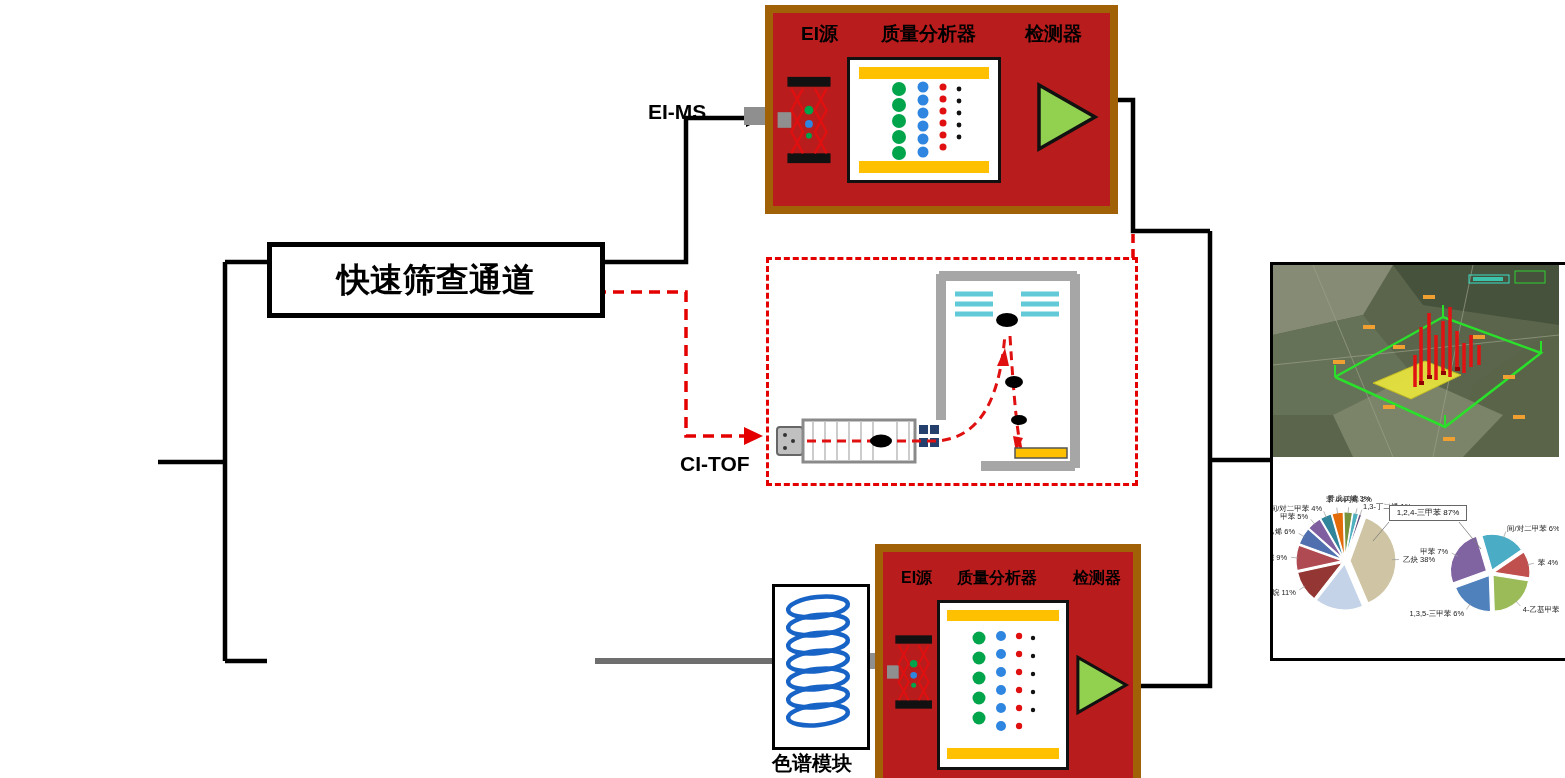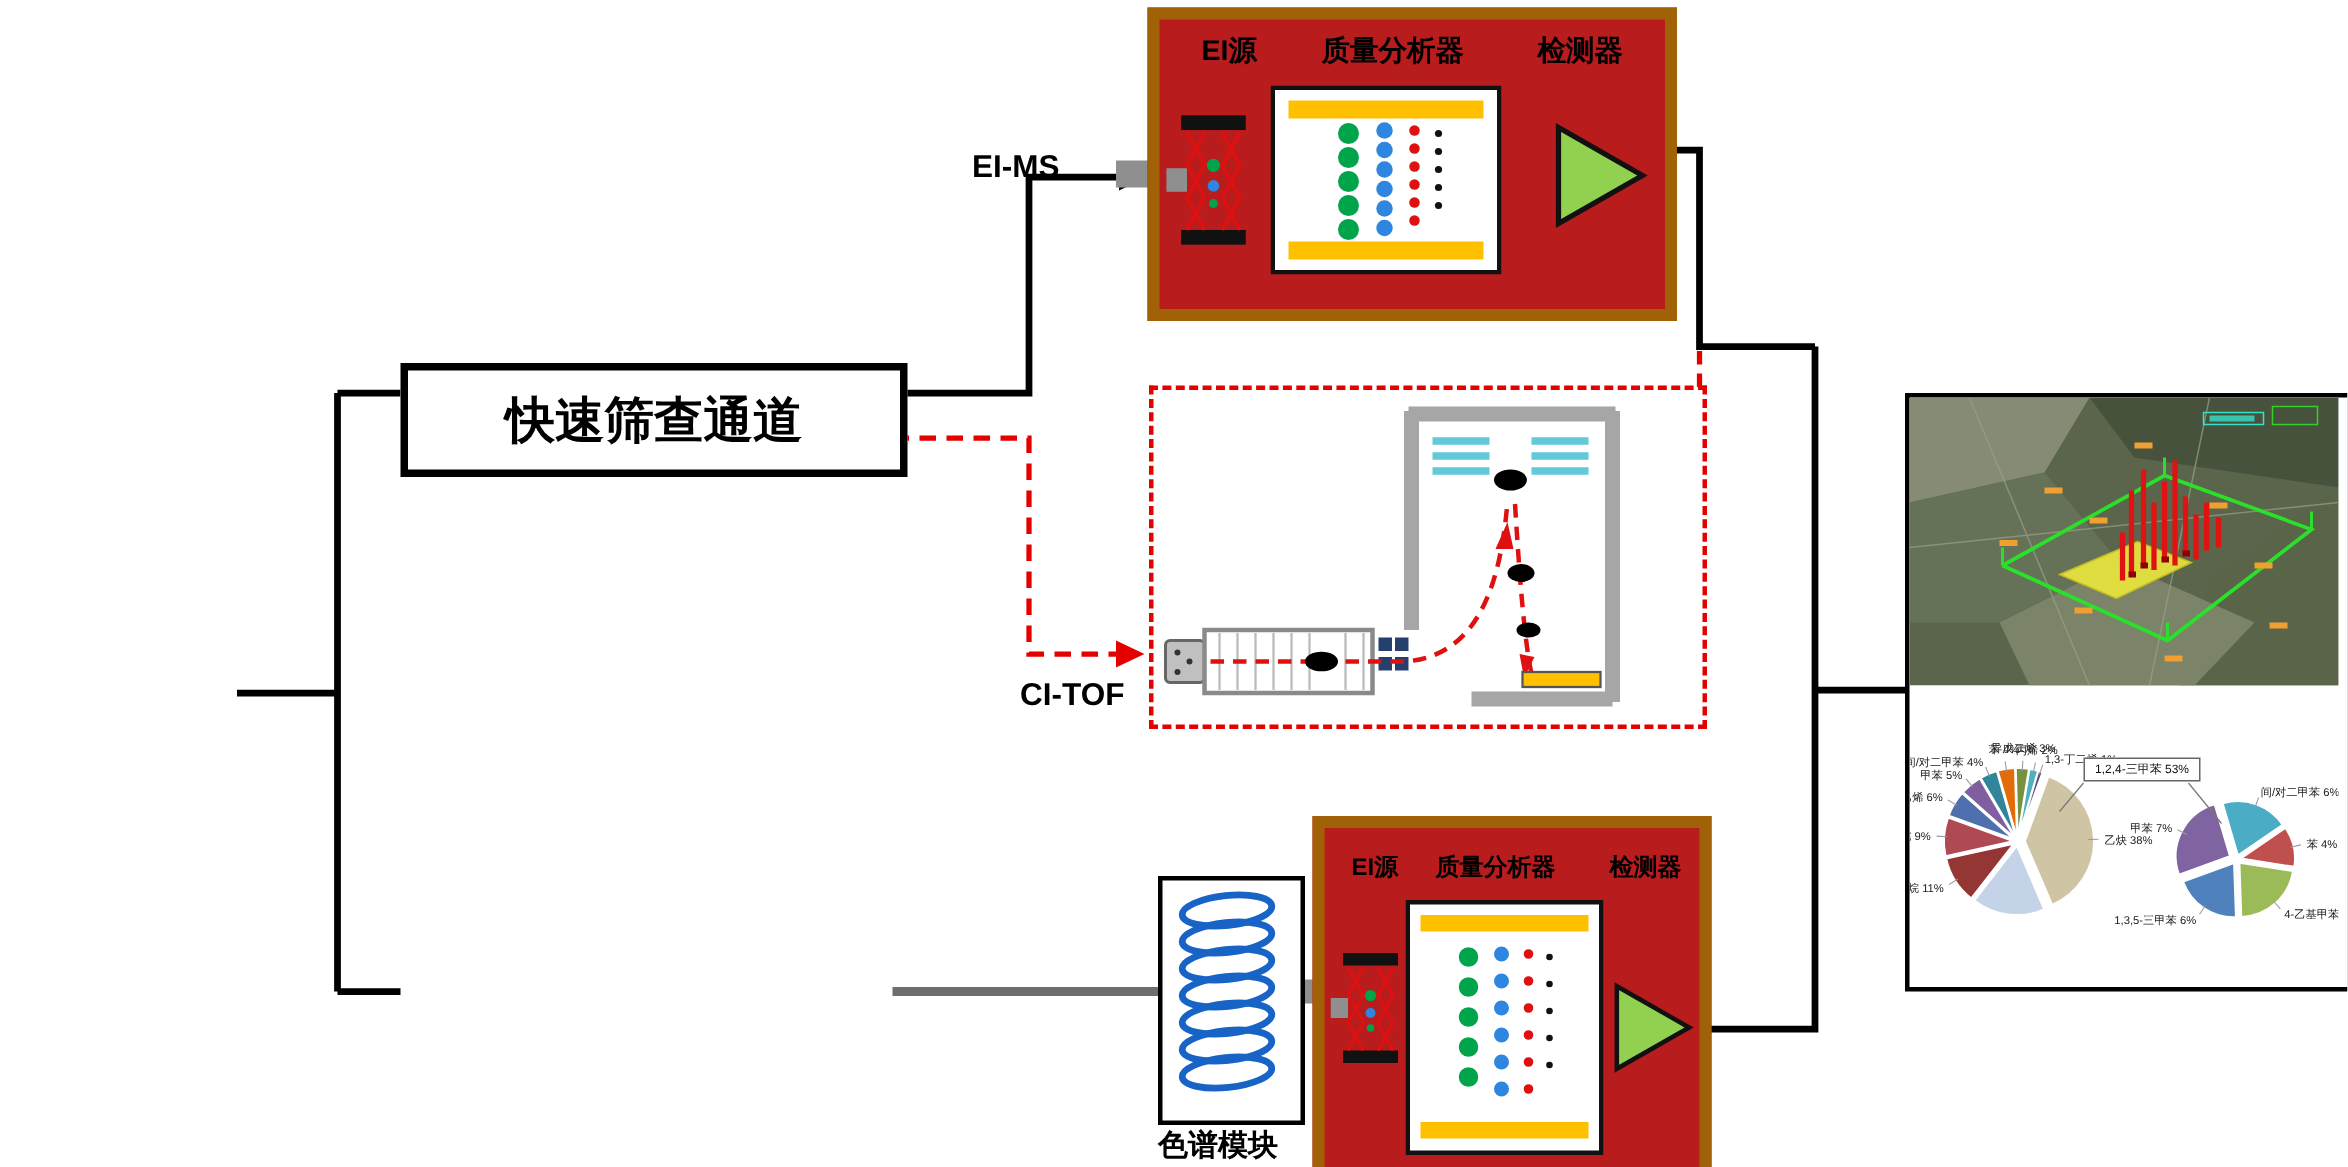--- a/index.html
+++ b/index.html
@@ -345,16 +345,16 @@
           <line x1="242.565269868133" y1="143.66852934844565" x2="247.21275335669867" y2="148.90311598193537" stroke="#999" stroke-width="0.7"></line>
           <text x="249.86845820730764" y="154.89430834392948" text-anchor="start" font-size="7.5" fill="#222">4-乙基甲苯 7%</text>
           <path d="M216.32242128958777,118.48711271766513 L217.5788031708778,154.46518249035256 A36,36 0 0 1 182.49348694129506,130.7998378773892 Z" fill="#4f81bd" stroke="#fff" stroke-width="1.2"></path>
           <line x1="197.30986257158236" y1="146.67439018453655" x2="193.39551224728714" y2="152.47765319242183" stroke="#999" stroke-width="0.7"></line>
           <text x="191.15874063340416" y="158.793803482642" text-anchor="end" font-size="7.5" fill="#222">1,3,5-三甲苯 6%</text>
         </g>
       <line x1="116" y1="65" x2="100" y2="84" stroke="#777" stroke-width="0.8"></line>
       <line x1="186" y1="65" x2="208" y2="92" stroke="#777" stroke-width="0.8"></line>
     </svg>
 
-    <div class="callout" style="left:116px;top:240px;width:70px;">1,2,4-三甲苯 53%</div>
+    <div class="callout" style="left:116px;top:240px;width:70px;">1,2,4-三甲苯 87%</div>
   </div>
 
 </div>
 
 </body></html>

